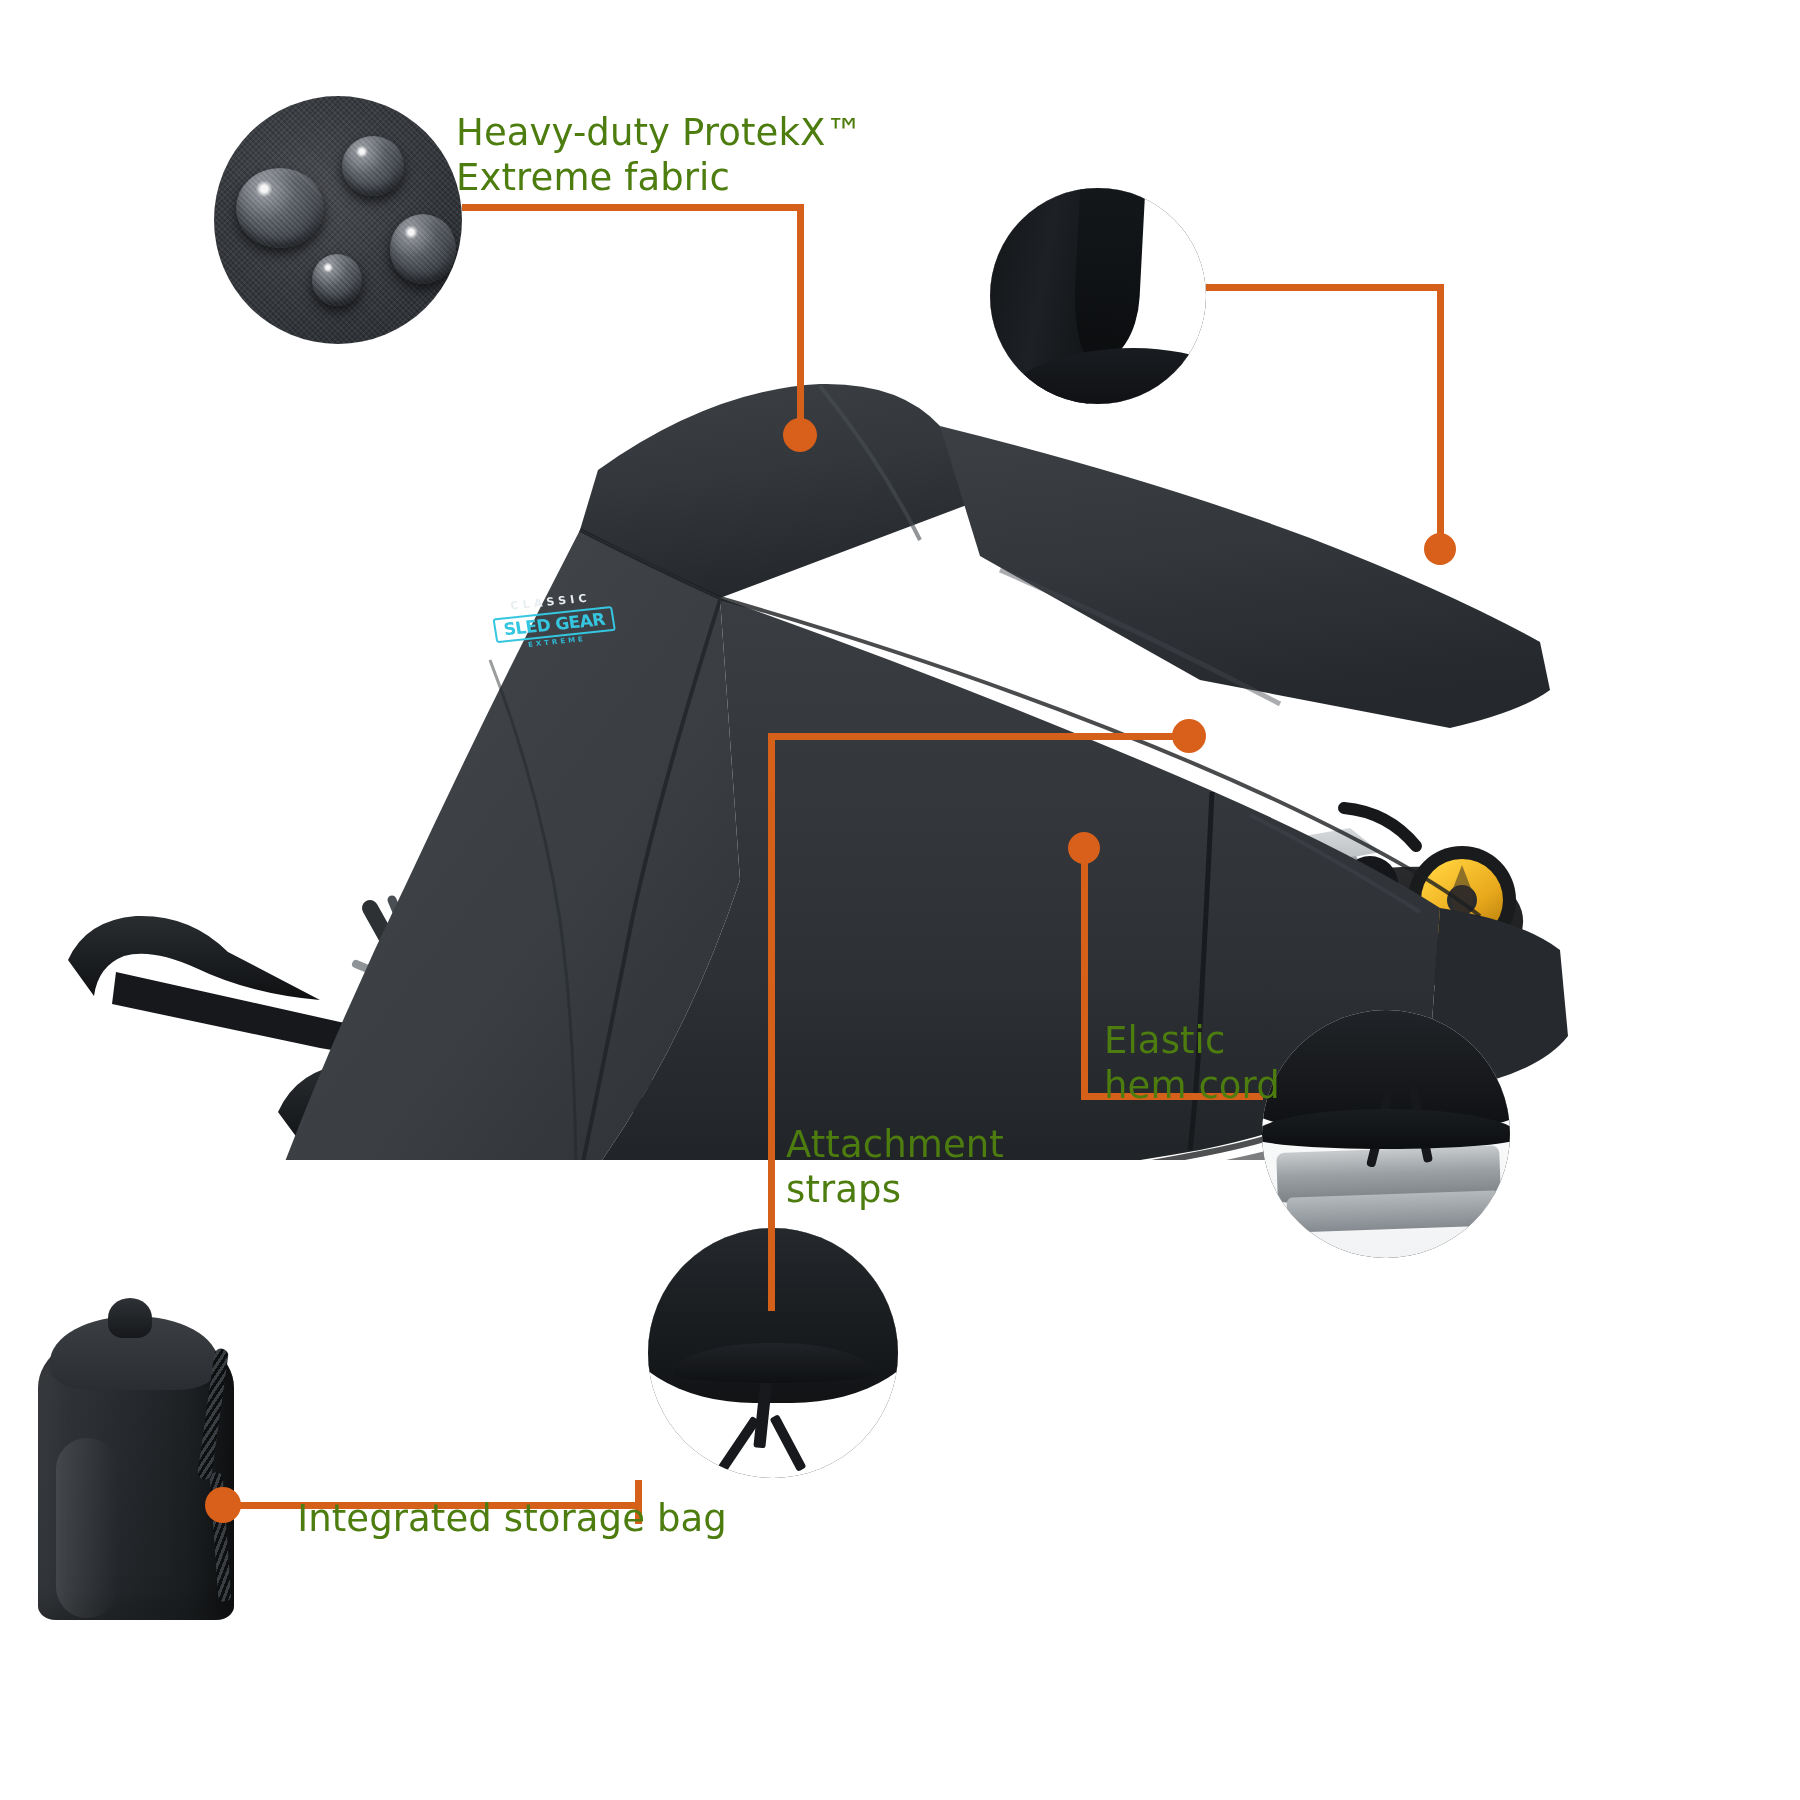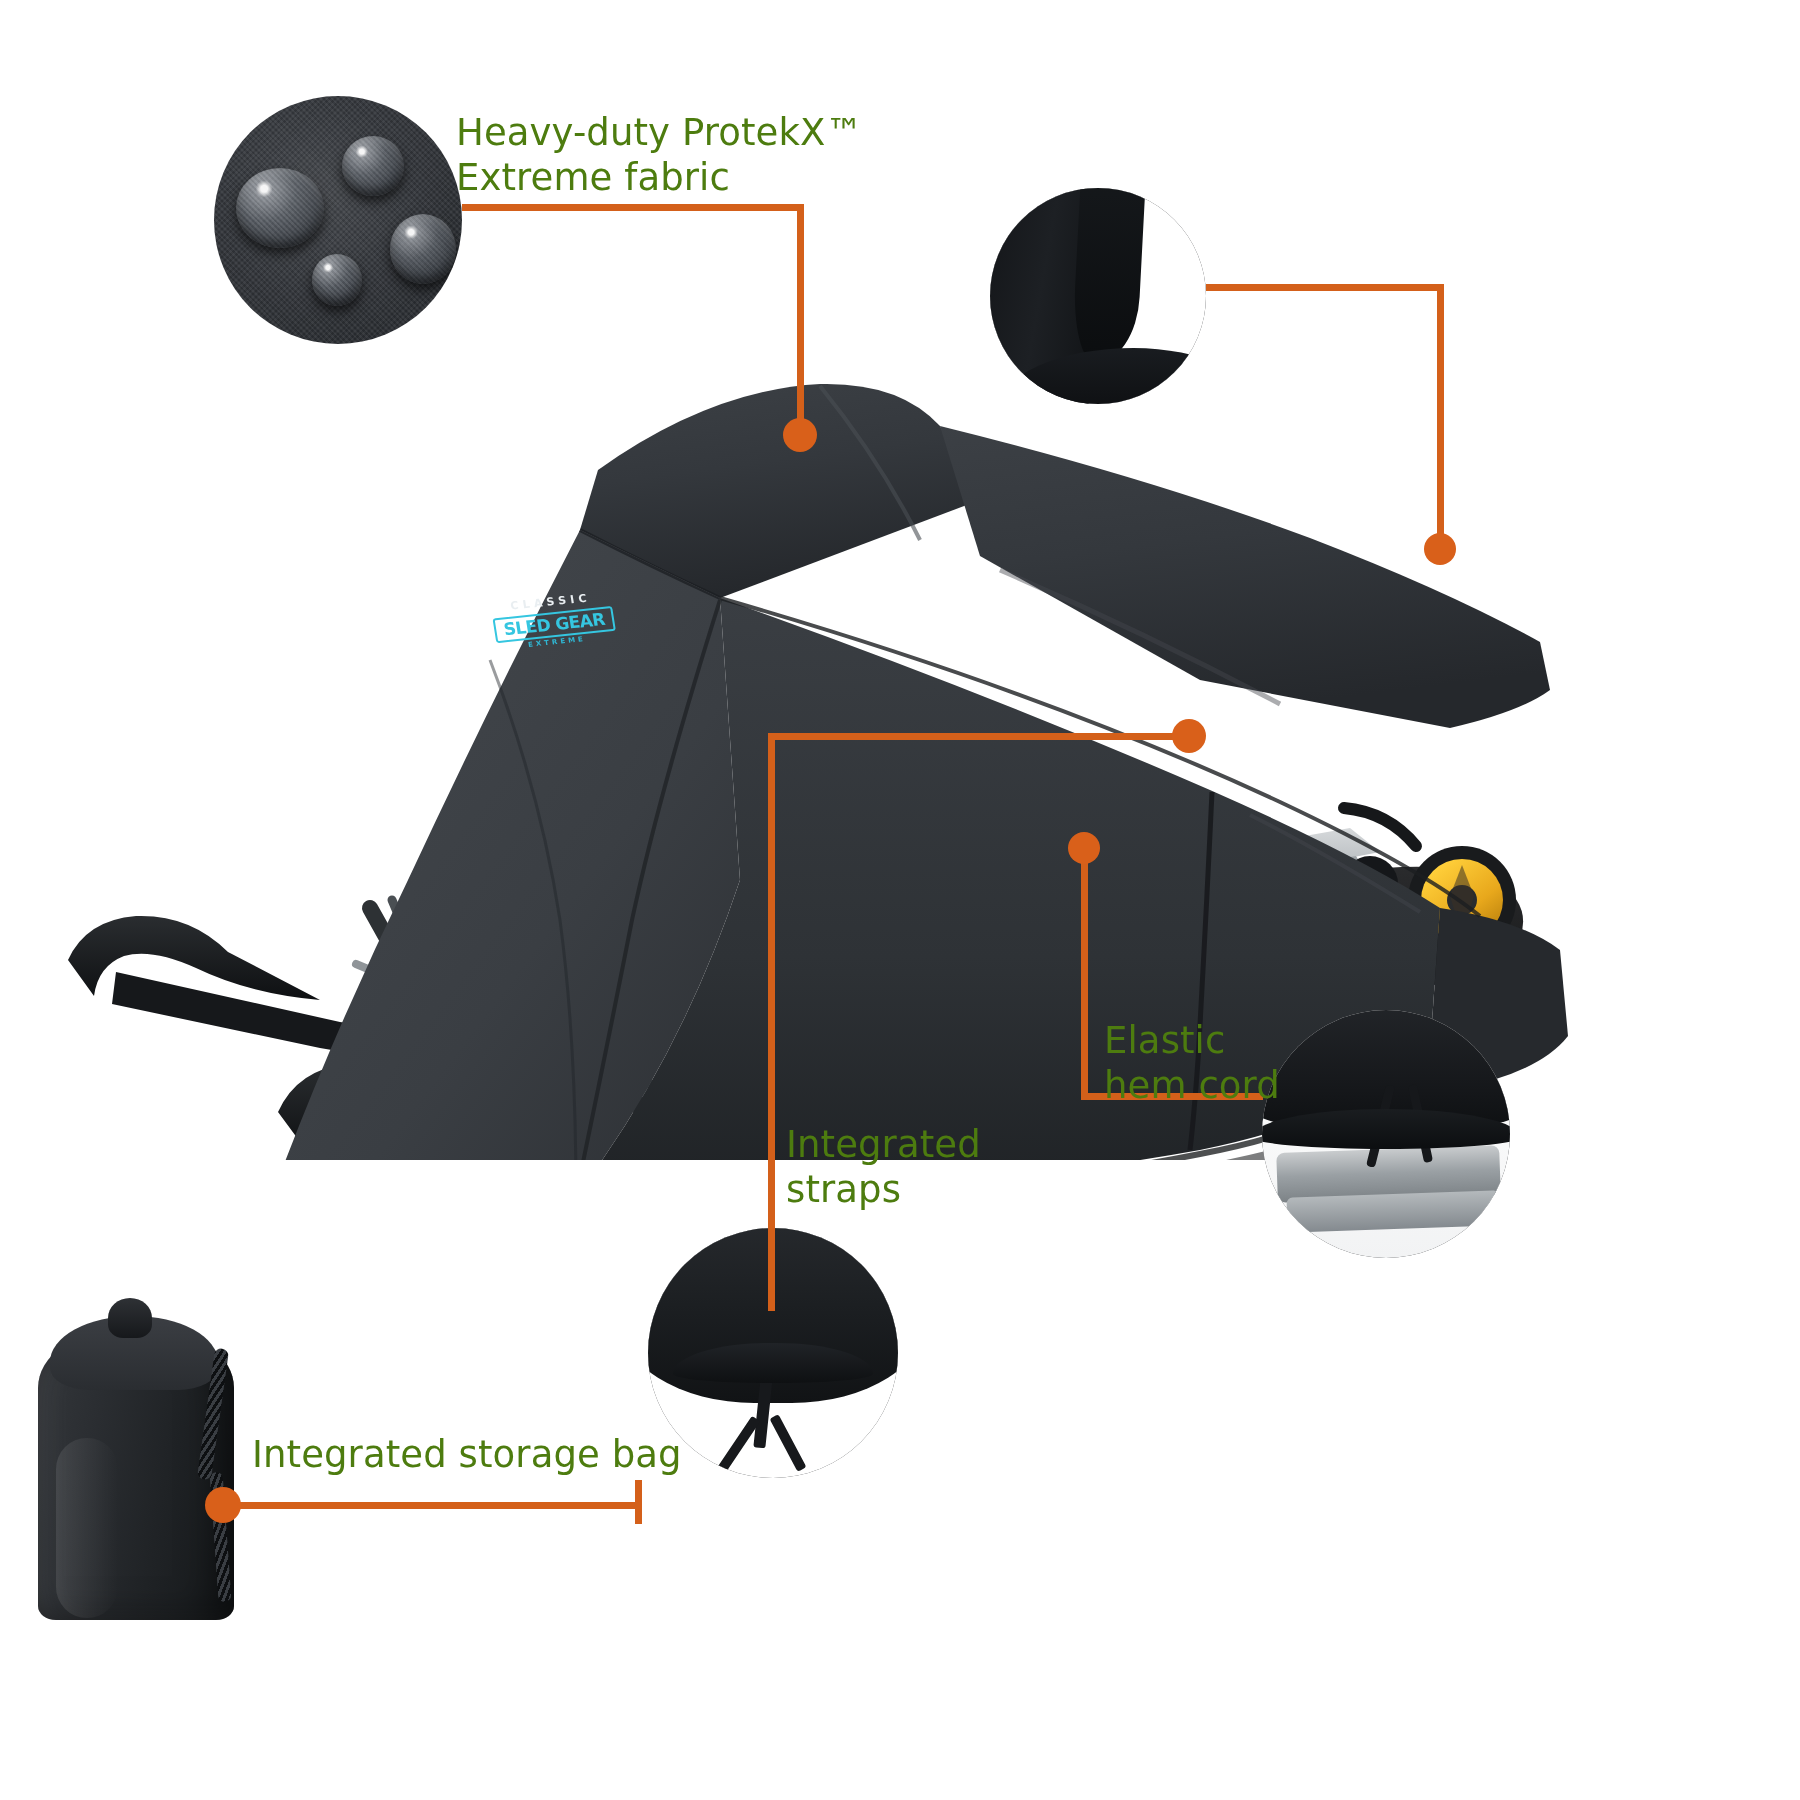--- a/index.html
+++ b/index.html
@@ -321,31 +321,31 @@
     <div class="strap-cover"></div>
     <div class="strap-web" style="left:44%;top:52%;width:12px;height:36%;transform:rotate(6deg);"></div>
     <div class="strap-web" style="left:34%;top:74%;width:10px;height:26%;transform:rotate(34deg);"></div>
     <div class="strap-web" style="left:54%;top:74%;width:10px;height:24%;transform:rotate(-28deg);"></div>
     <div style="position:absolute;left:10%;top:46%;width:80%;height:16%;background:linear-gradient(180deg,#202327,#0e1012);border-radius:50%/80% 80% 24% 24%;"></div>
   </div>
 
   <div class="ln h" style="left:768px;top:733px;width:420px;"></div>
   <div class="ln v" style="left:768px;top:733px;height:578px;"></div>
   <div class="dot" style="left:1172px;top:719px;width:34px;height:34px;"></div>
-  <div class="callout" style="left:786px;top:1122px;width:280px;"><span>Integrated</span>
+  <div class="callout" style="left:786px;top:1122px;width:280px;"><span>Attachment</span>
 <span>straps</span></div>
 
   <div class="bag">
     <div class="bag-body">
       <div class="bag-sheen"></div>
     </div>
     <div class="bag-top"></div>
     <div class="bag-knot"></div>
     <div class="bag-cord" style="left:168px;top:58px;width:14px;height:132px;border-radius:8px;transform:rotate(8deg);"></div>
     <div class="bag-cord" style="left:176px;top:182px;width:13px;height:130px;border-radius:8px;transform:rotate(-4deg);"></div>
   </div>
 
   <div class="ln h" style="left:228px;top:1502px;width:414px;"></div>
   <div class="ln v" style="left:635px;top:1480px;height:44px;"></div>
   <div class="dot" style="left:205px;top:1487px;width:36px;height:36px;"></div>
-  <div class="callout" style="left:252px;top:1432px;width:520px;"><span>Integrated storage bag</span></div>
+  <div class="callout" style="left:252px;top:1496px;width:520px;text-align:center;"><span>Integrated storage bag</span></div>
 
 </div>
 
 </body></html>

